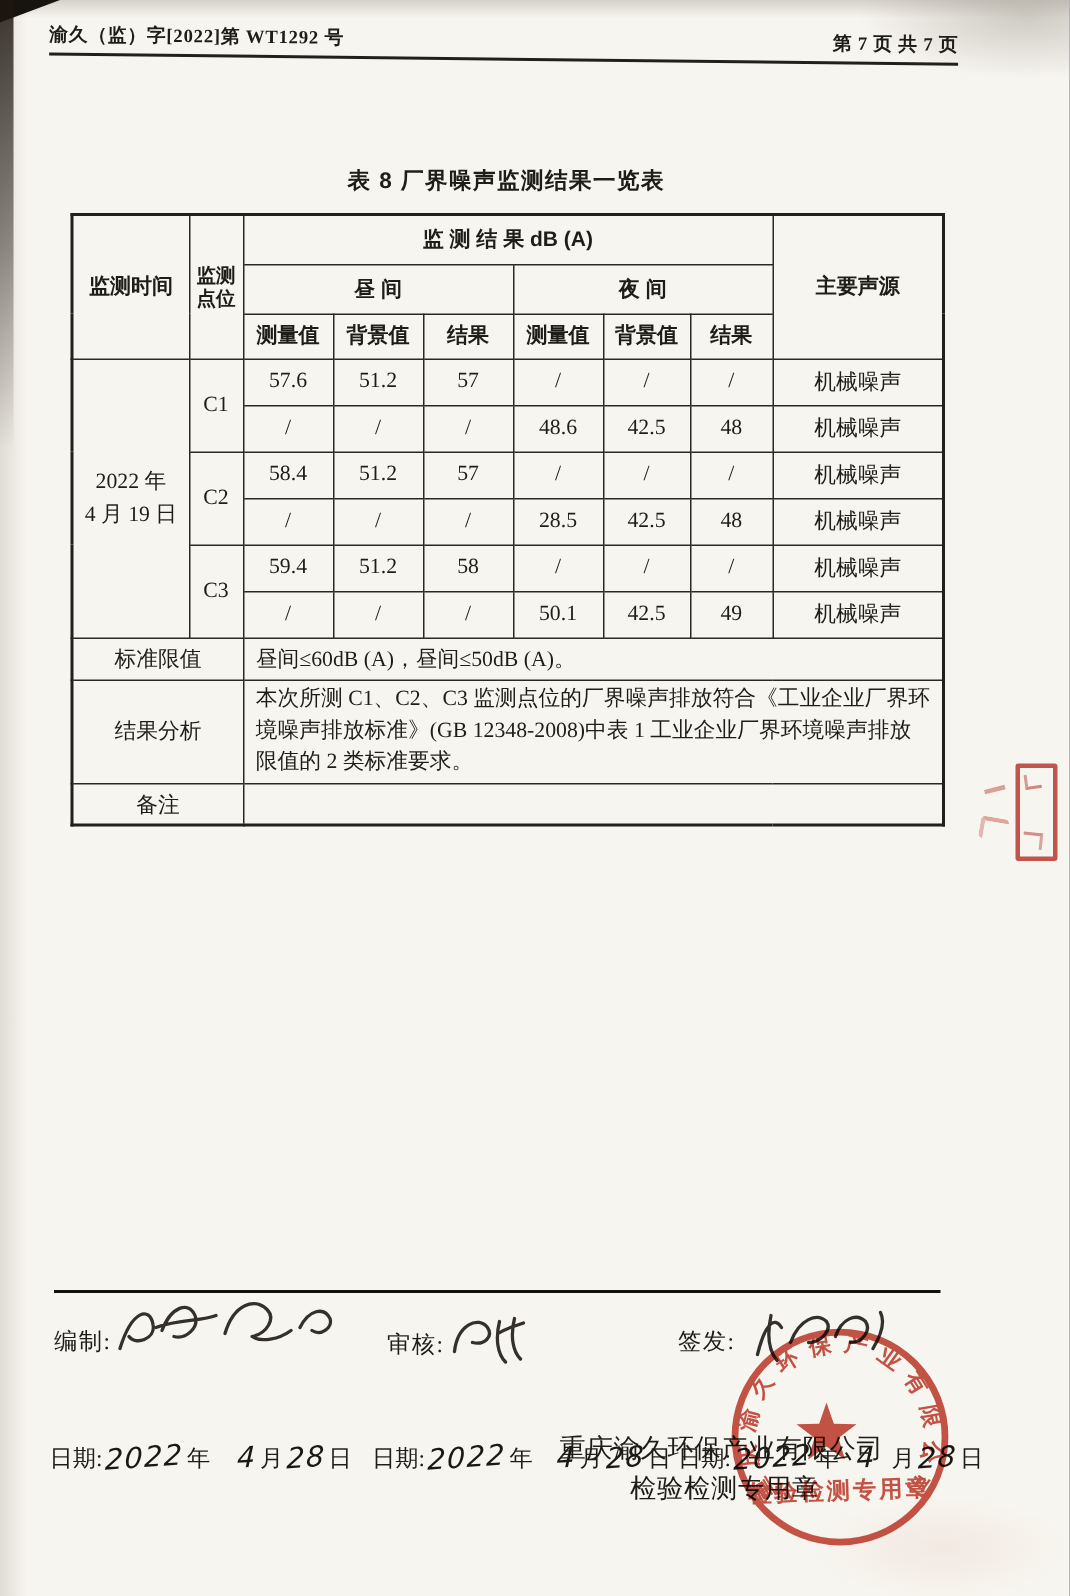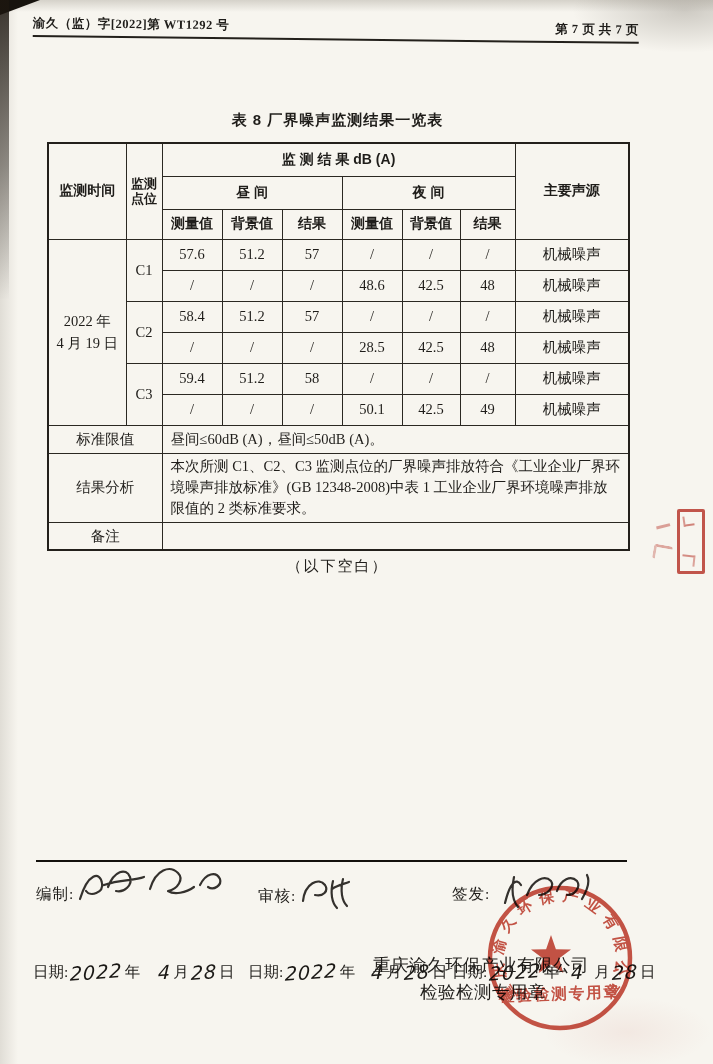--- a/index.html
+++ b/index.html
@@ -176,21 +176,20 @@
       <td colspan="2">结果分析</td>
       <td colspan="7" class="left para">本次所测 C1、C2、C3 监测点位的厂界噪声排放符合《工业企业厂界环境噪声排放标准》(GB 12348-2008)中表 1 工业企业厂界环境噪声排放限值的 2 类标准要求。</td>
     </tr>
     <tr style="height:28px">
       <td colspan="2">备注</td>
       <td colspan="7" class="left"></td>
     </tr>
   </tbody>
     </table>
 
-  <div class="abs blank-note">（以下空白）</div>
 
   <div class="abs foot-rule"></div>
 
   <div class="abs plabel" style="left:36px; top:884px;">编制:</div>
   <svg class="abs sig" style="left:74px; top:863px;" width="152" height="48" viewBox="0 0 152 48">
     <path d="M6 36 C14 10 26 8 28 20 C30 30 16 34 12 28 M34 24 C40 8 52 4 56 14 C59 22 50 30 42 28 M30 22 C46 16 60 18 70 14 M76 26 C82 6 96 2 104 10 C110 16 104 26 94 28 C100 32 112 30 120 24 M126 22 C132 10 142 8 146 16 C148 22 140 28 134 24"></path>
   </svg>
 
   <div class="abs plabel" style="left:258px; top:886px;">审核:</div>
   <svg class="abs sig" style="left:295px; top:871px;" width="62" height="44" viewBox="0 0 62 44">

